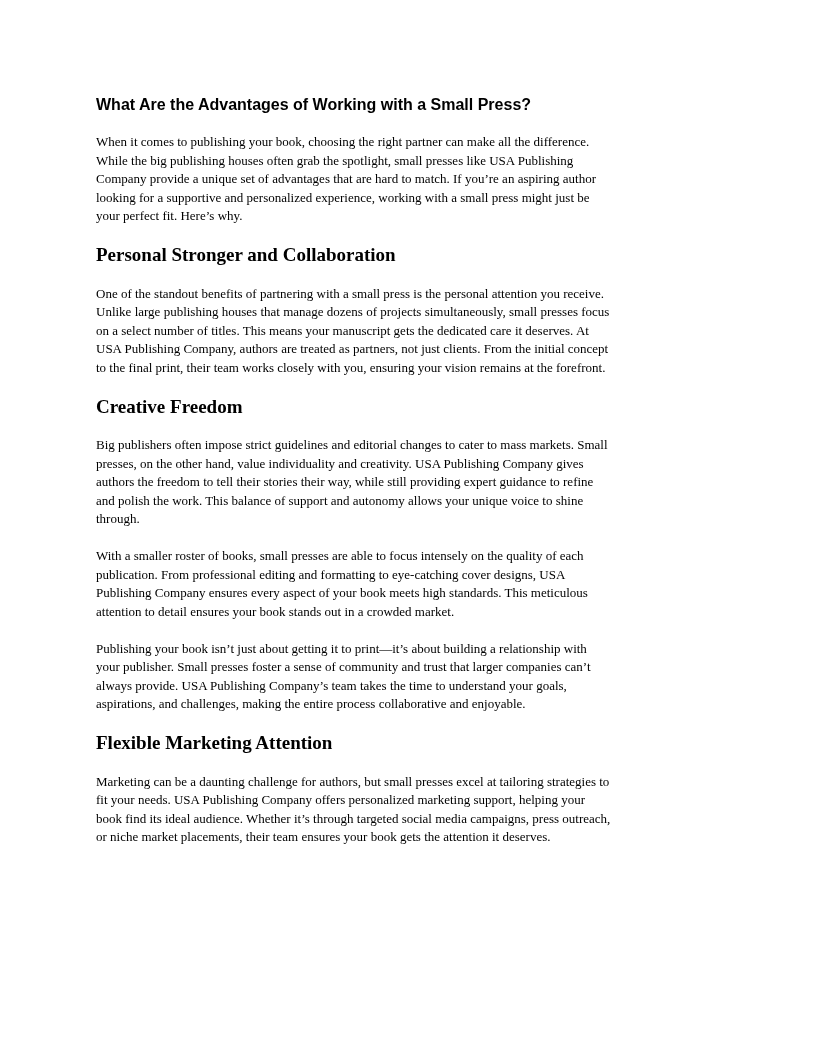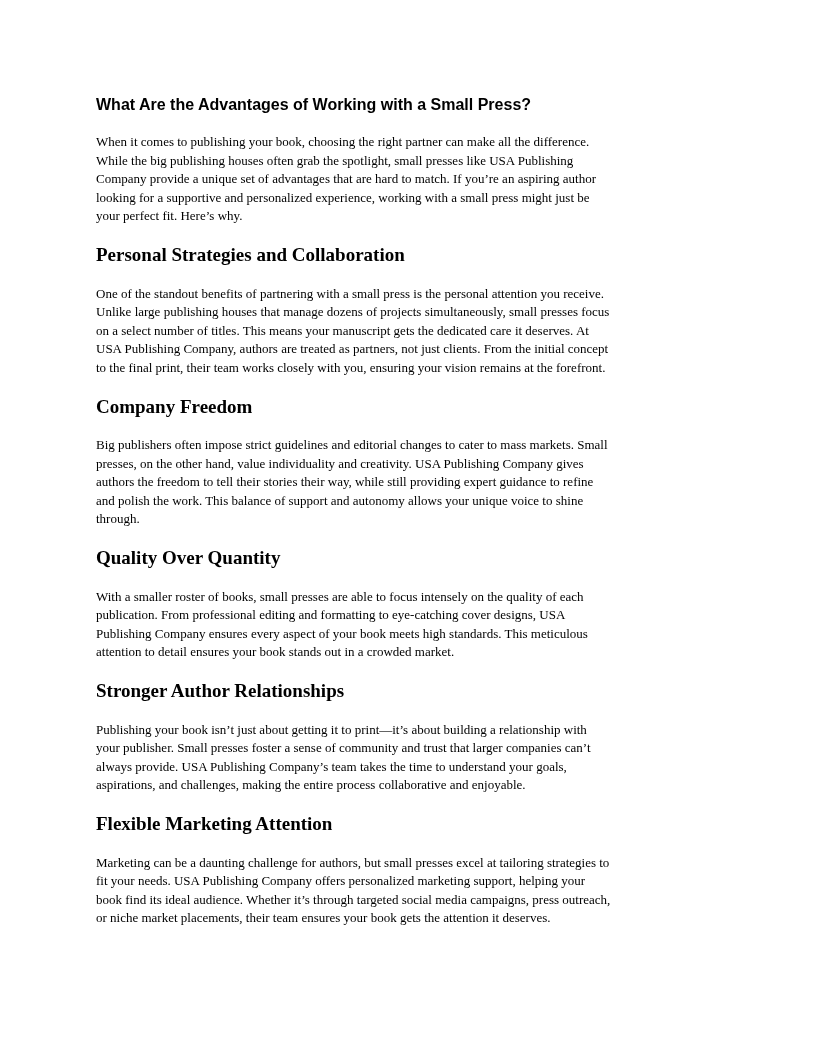--- a/index.html
+++ b/index.html
@@ -43,36 +43,34 @@
 </head>
 <body>
 
 <div class="page">
 
   <h1 class="doc-title">What Are the Advantages of Working with a Small Press?</h1>
 
   <p class="body-para">When it comes to publishing your book, choosing the right partner can make all the difference. While the big publishing houses often grab the spotlight, small presses like USA Publishing Company provide a unique set of advantages that are hard to match. If you’re an aspiring author looking for a supportive and personalized experience, working with a small press might just be your perfect fit. Here’s why.</p>
 
   <div class="section">
-    <h2 class="section-heading">Personal Strategies and Collaboration</h2>
+    <h2 class="section-heading">Personal Stronger and Collaboration</h2>
     <p class="body-para">One of the standout benefits of partnering with a small press is the personal attention you receive. Unlike large publishing houses that manage dozens of projects simultaneously, small presses focus on a select number of titles. This means your manuscript gets the dedicated care it deserves. At USA Publishing Company, authors are treated as partners, not just clients. From the initial concept to the final print, their team works closely with you, ensuring your vision remains at the forefront.</p>
   </div>
 
   <div class="section">
-    <h2 class="section-heading">Company Freedom</h2>
+    <h2 class="section-heading">Creative Freedom</h2>
     <p class="body-para">Big publishers often impose strict guidelines and editorial changes to cater to mass markets. Small presses, on the other hand, value individuality and creativity. USA Publishing Company gives authors the freedom to tell their stories their way, while still providing expert guidance to refine and polish the work. This balance of support and autonomy allows your unique voice to shine through.</p>
   </div>
 
   <div class="section">
-    <h2 class="section-heading">Quality Over Quantity</h2>
     <p class="body-para">With a smaller roster of books, small presses are able to focus intensely on the quality of each publication. From professional editing and formatting to eye-catching cover designs, USA Publishing Company ensures every aspect of your book meets high standards. This meticulous attention to detail ensures your book stands out in a crowded market.</p>
   </div>
 
   <div class="section">
-    <h2 class="section-heading">Stronger Author Relationships</h2>
     <p class="body-para">Publishing your book isn’t just about getting it to print—it’s about building a relationship with your publisher. Small presses foster a sense of community and trust that larger companies can’t always provide. USA Publishing Company’s team takes the time to understand your goals, aspirations, and challenges, making the entire process collaborative and enjoyable.</p>
   </div>
 
   <div class="section">
     <h2 class="section-heading">Flexible Marketing Attention</h2>
     <p class="body-para">Marketing can be a daunting challenge for authors, but small presses excel at tailoring strategies to fit your needs. USA Publishing Company offers personalized marketing support, helping your book find its ideal audience. Whether it’s through targeted social media campaigns, press outreach, or niche market placements, their team ensures your book gets the attention it deserves.</p>
   </div>
 
 </div>
 

